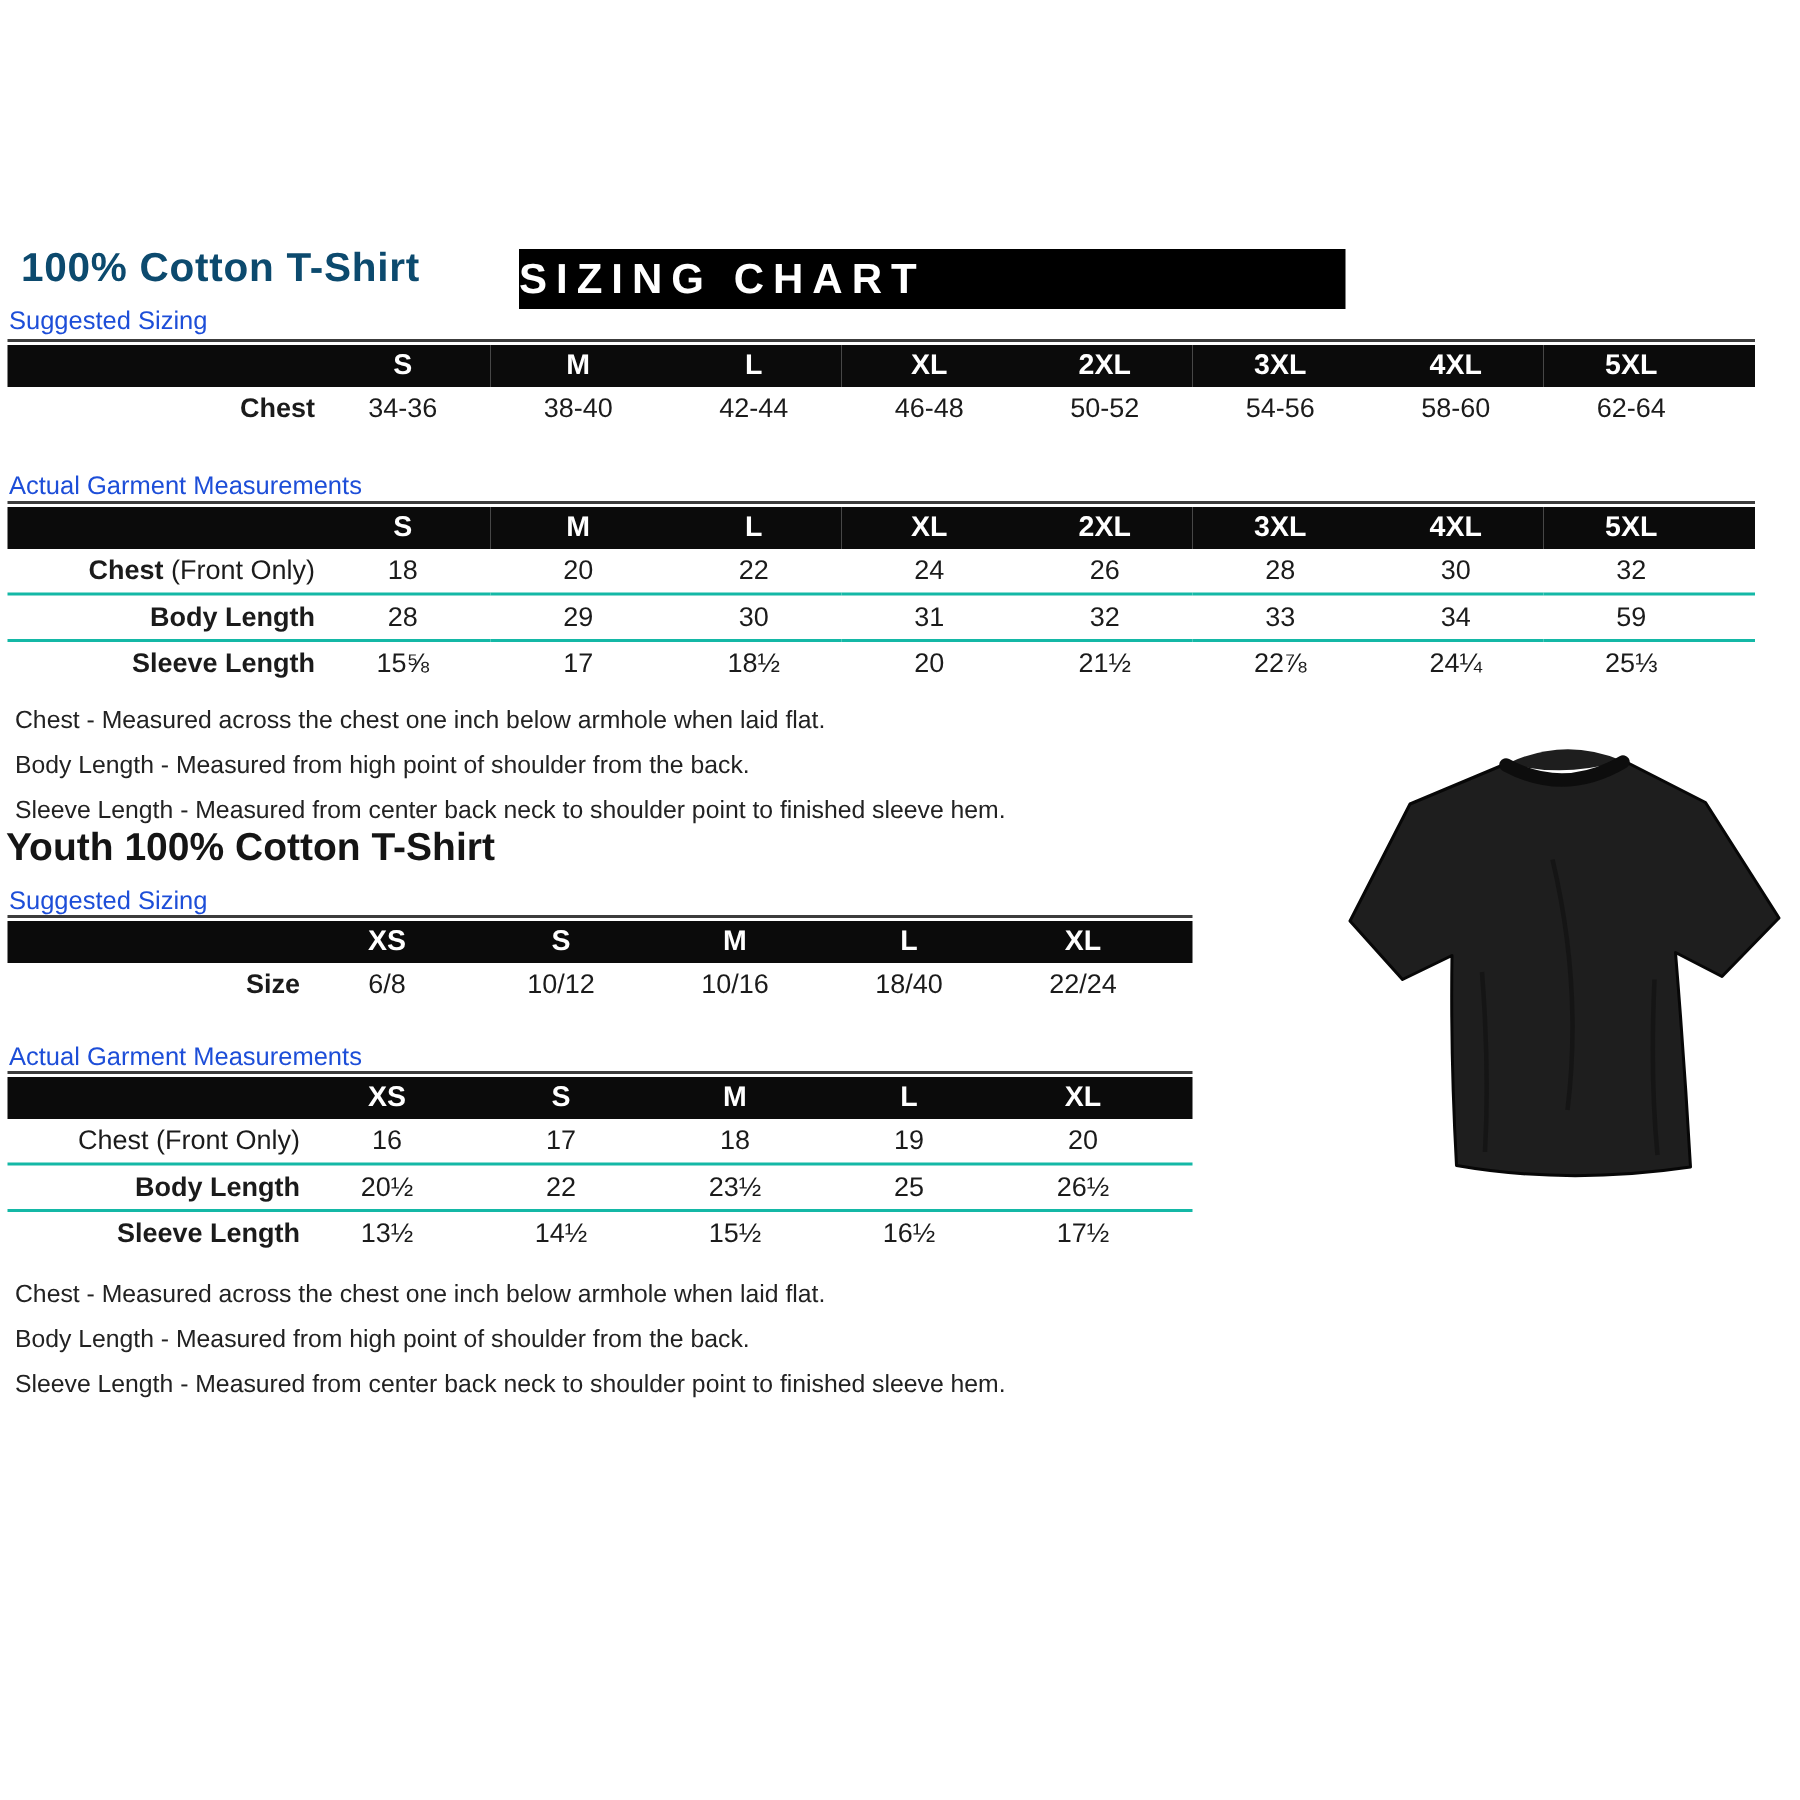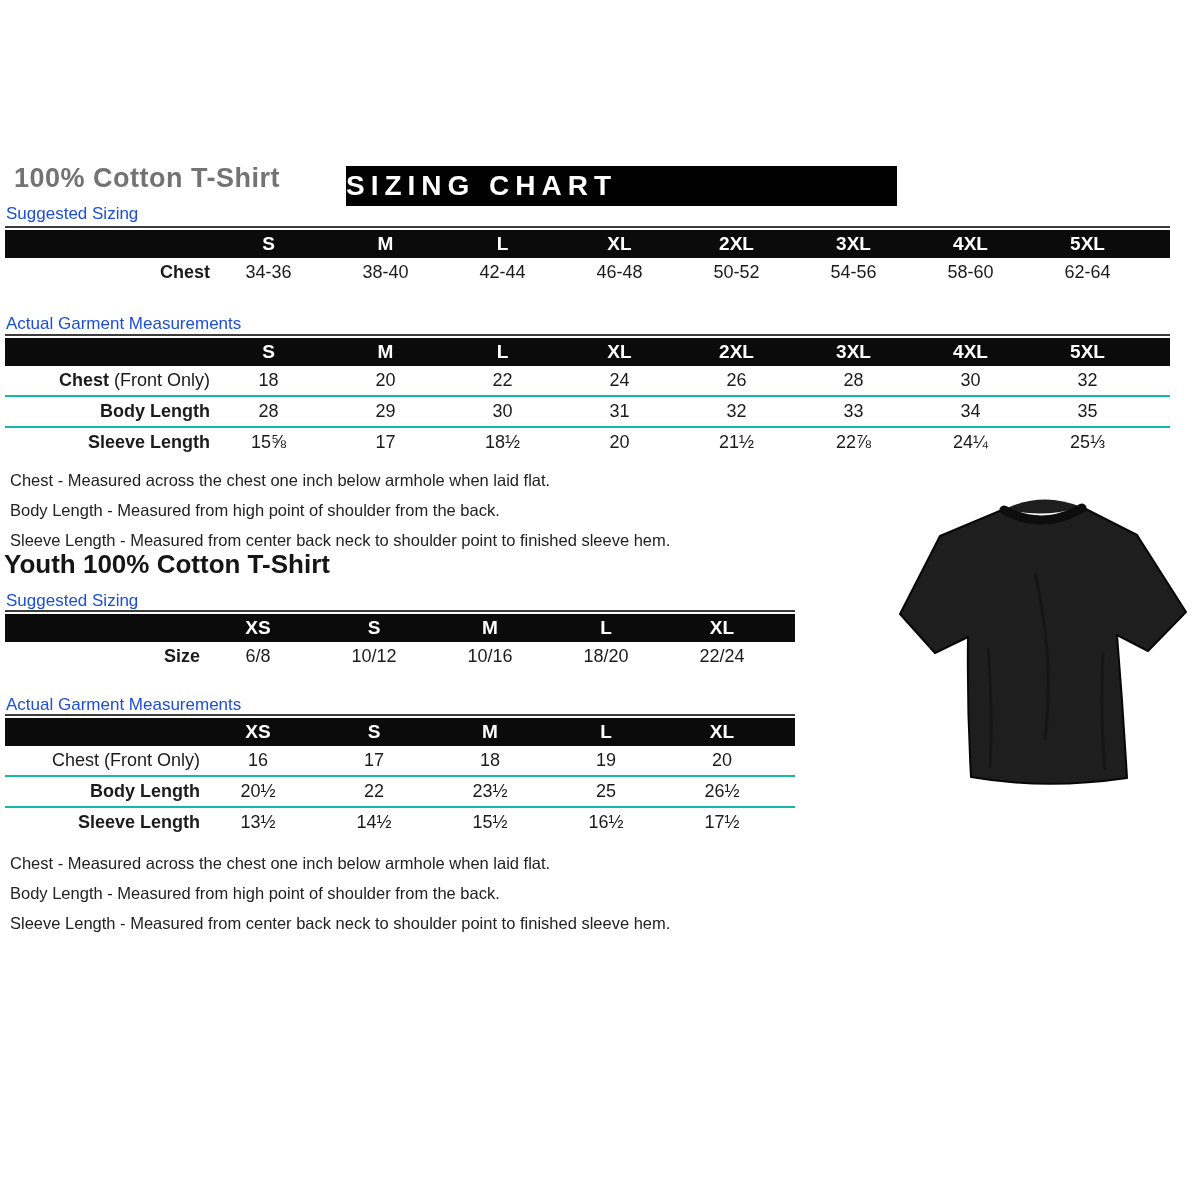--- a/index.html
+++ b/index.html
@@ -5,21 +5,21 @@
   html,body{margin:0;padding:0;}
   body{
     width:1200px;height:1200px;background:#ffffff;
     font-family:"Liberation Sans", sans-serif;
     color:#1b1b1b;
     position:relative;
     -webkit-font-smoothing:antialiased;
   }
   .abs{position:absolute;}
   
-  .title1{left:14px;top:163px;font-size:27px;font-weight:bold;color:#737373;letter-spacing:0.5px;}
+  .title1{left:14px;top:163px;font-size:27px;font-weight:bold;color:#0c4a6e;letter-spacing:0.5px;}
   .banner{
     left:346px;top:166px;width:551px;height:40px;
     background:#000;color:#fff;text-align:left;line-height:40px;
     font-size:28px;font-weight:bold;letter-spacing:6px;
   }
   .title2{left:4px;top:549px;font-size:26px;font-weight:bold;color:#151515;}
   .section-label{font-size:17px;color:#1d4ed8;}
   .lbl-sug1{left:6px;top:204px;}
   .lbl-act1{left:6px;top:314px;}
   .lbl-sug2{left:6px;top:591px;}
@@ -127,21 +127,21 @@
         </tr>
         <tr>
           <td class="row-label"><span class="lbl-bold">Body Length</span></td>
           <td class="data-col">28</td>
           <td class="data-col">29</td>
           <td class="data-col">30</td>
           <td class="data-col">31</td>
           <td class="data-col">32</td>
           <td class="data-col">33</td>
           <td class="data-col">34</td>
-          <td class="data-col">35</td>
+          <td class="data-col">59</td>
           <td class="end-col"></td>
         </tr>
         <tr>
           <td class="row-label"><span class="lbl-bold">Sleeve Length</span></td>
           <td class="data-col">15⅝</td>
           <td class="data-col">17</td>
           <td class="data-col">18½</td>
           <td class="data-col">20</td>
           <td class="data-col">21½</td>
           <td class="data-col">22⅞</td>
@@ -174,21 +174,21 @@
           <th class="data-col">XL</th>
           <th class="end-col"></th>
         </tr>
       </thead>
       <tbody>
         <tr>
           <td class="row-label"><span class="lbl-bold">Size</span></td>
           <td class="data-col">6/8</td>
           <td class="data-col">10/12</td>
           <td class="data-col">10/16</td>
-          <td class="data-col">18/20</td>
+          <td class="data-col">18/40</td>
           <td class="data-col">22/24</td>
           <td class="end-col"></td>
         </tr>
       </tbody>
     </table>
 </div>
 
 <div class="abs section-label lbl-act2">Actual Garment Measurements</div>
 <div class="abs twrap twrap4">
   <table class="youth-t">

